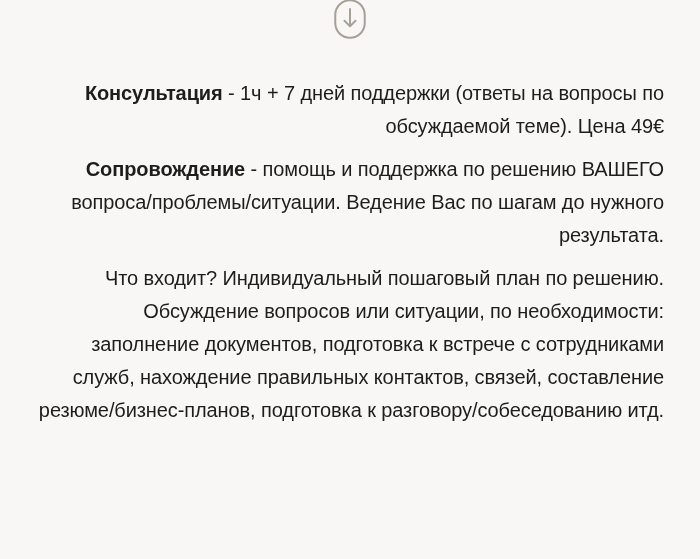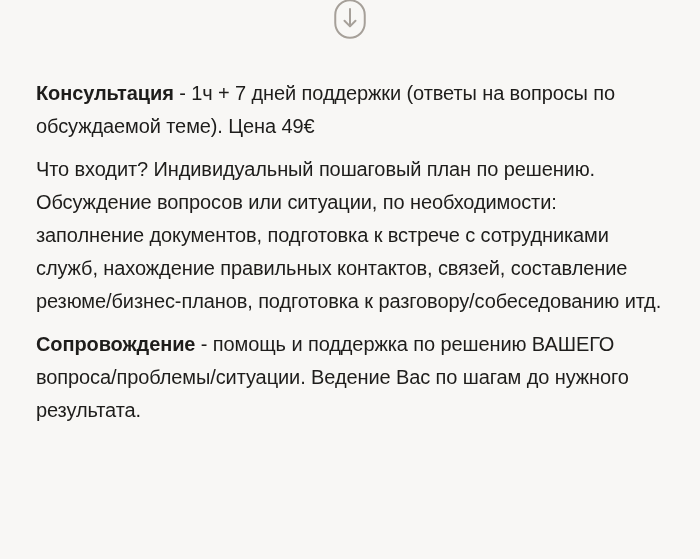--- a/index.html
+++ b/index.html
@@ -34,36 +34,37 @@
   main.article {
     padding: 38px 36px 0 36px;
     width: 700px;
   }
   .article p {
     font-size: 20px;
     line-height: 33px;
     letter-spacing: -0.1px;
     margin: 0 0 10px 0;
     max-width: 628px;
+    text-align: right;
   }
   .article p .lead {
     font-weight: 700;
   }
 </style>
 </head>
 <body>
 
 <header class="scroll-indicator">
   <svg viewBox="0 0 32 40" fill="none" xmlns="http://www.w3.org/2000/svg" aria-hidden="true">
     <rect x="1.25" y="1.25" width="29.5" height="37.5" rx="14.75" stroke="currentColor" stroke-width="2"></rect>
     <path d="M16 10 V 27" stroke="currentColor" stroke-width="2" stroke-linecap="round"></path>
     <path d="M10.5 21.8 L16 27.4 L21.5 21.8" stroke="currentColor" stroke-width="2" stroke-linecap="round" stroke-linejoin="round"></path>
   </svg>
 </header>
 
 <main class="article">
   <p><span class="lead">Консультация</span><span> - 1ч + 7 дней поддержки (ответы на вопросы по обсуждаемой теме). Цена 49€</span></p>
 
 
+  <p><span class="lead">Сопровождение</span><span> - помощь и поддержка по решению ВАШЕГО вопроса/проблемы/ситуации. Ведение Вас по шагам до нужного результата.</span></p>
+
   <p><span class="lead"></span><span>Что входит? Индивидуальный пошаговый план по решению. Обсуждение вопросов или ситуации, по необходимости: заполнение документов, подготовка к встрече с сотрудниками служб, нахождение правильных контактов, связей, составление резюме/бизнес-планов, подготовка к разговору/собеседованию итд.</span></p>
-
-  <p><span class="lead">Сопровождение</span><span> - помощь и поддержка по решению ВАШЕГО вопроса/проблемы/ситуации. Ведение Вас по шагам до нужного результата.</span></p>
 </main>
 
 </body></html>

